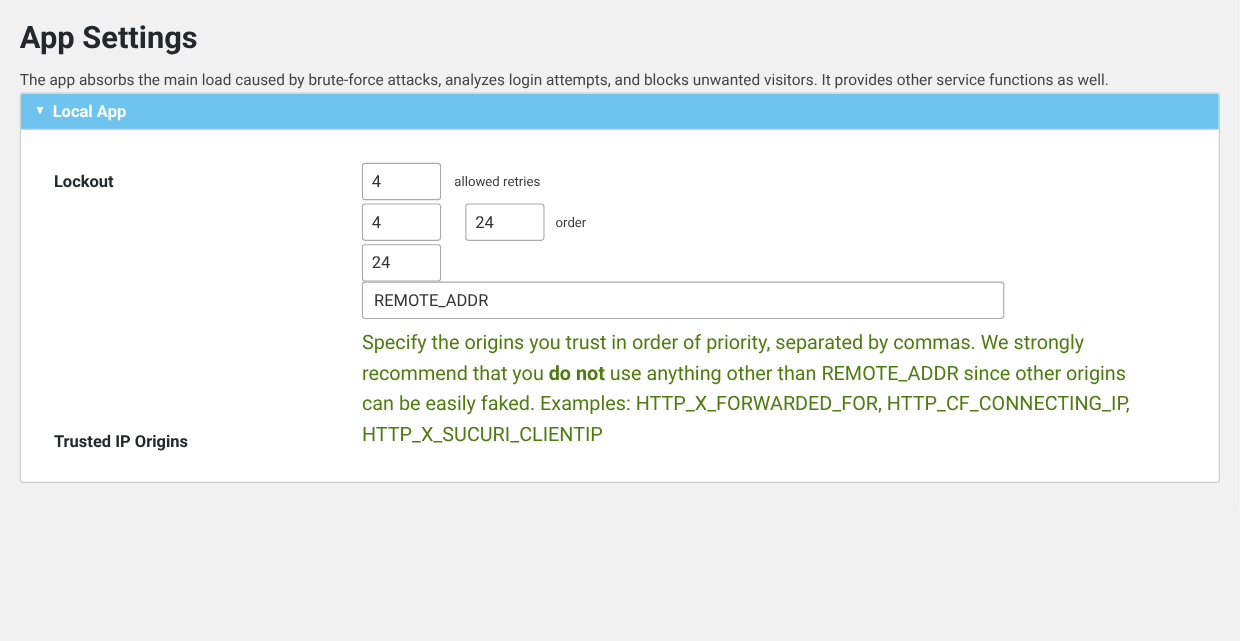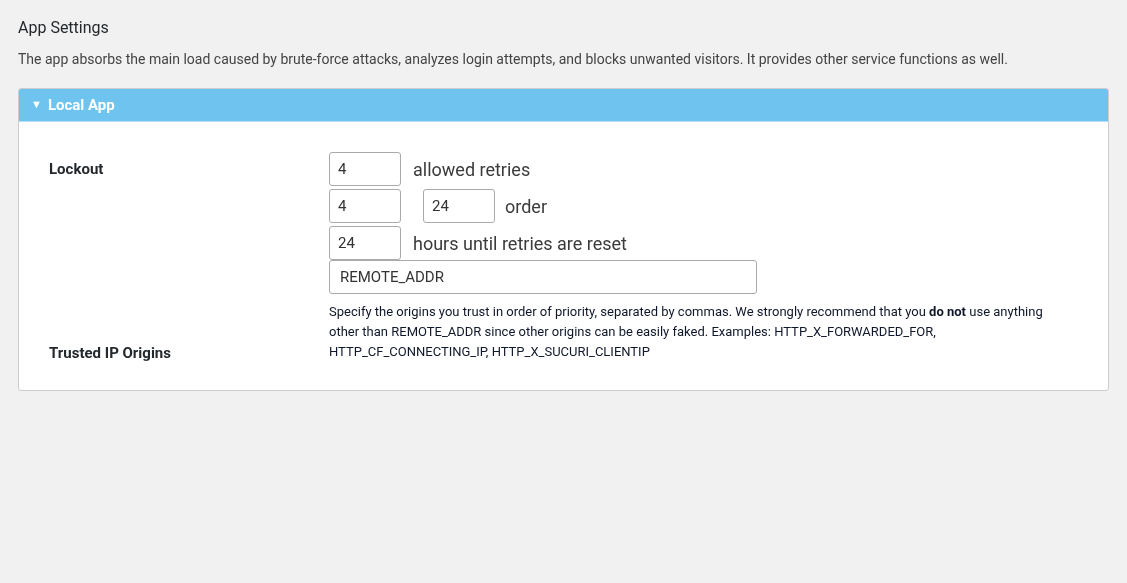--- a/index.html
+++ b/index.html
@@ -12,30 +12,29 @@
       background: #f1f1f1;
       color: #23282d;
       width: 1127px;
       height: 583px;
       overflow: hidden;
     }
     .page {
       padding: 18px 18px 18px 18px;
     }
     .page-title {
-      font-size: 16px;
-      font-weight: 400;
+      font-size: 28px;
+      font-weight: 700;
       color: #23282d;
       margin-bottom: 12px;
     }
     .page-description {
       font-size: 14px;
       color: #444;
       line-height: 1.5;
-      margin-bottom: 18px;
       max-width: 1090px;
     }
     .panel {
       border: 1px solid #cccccc;
       border-radius: 3px;
       background: #fff;
       overflow: hidden;
     }
     .panel-header {
       background: #6ec3ef;
@@ -102,37 +101,37 @@
       height: 34px;
       padding: 4px 8px;
       font-size: 15px;
       border: 1px solid #aaa;
       border-radius: 3px;
       color: #333;
       margin: 0 10px;
       font-family: inherit;
     }
     .line-text {
-      font-size: 18px;
+      font-size: 12px;
       color: #3b3b3b;
     }
     .wide-input {
-      width: 428px;
+      width: 584px;
       height: 34px;
       padding: 4px 10px;
       font-size: 15px;
       border: 1px solid #aaa;
       border-radius: 3px;
       color: #333;
       font-family: inherit;
       margin-bottom: 8px;
     }
     .help-text {
-      font-size: 13px;
-      color: #0f172a;
+      font-size: 18px;
+      color: #4d7c0f;
       line-height: 1.55;
       max-width: 720px;
     }
     .help-text b {
       font-weight: 700;
     }
   </style>
 </head>
 <body>
 
@@ -158,21 +157,20 @@
 
 
           <div class="lockout-line">
             <input type="text" class="num-input" value="4" style="">
             <input type="text" class="inline-input" value="24" style="">
             <span class="line-text">order</span>
           </div>
 
           <div class="lockout-line">
             <input type="text" class="num-input" value="24" style="">
-            <span class="line-text">hours until retries are reset</span>
           </div>
 
         </div>
       </div>
 
       <div class="form-row">
         <div class="form-label">Trusted IP Origins</div>
         <div class="form-fields">
           <input type="text" class="wide-input" value="REMOTE_ADDR" style="">
           <div class="help-text">

